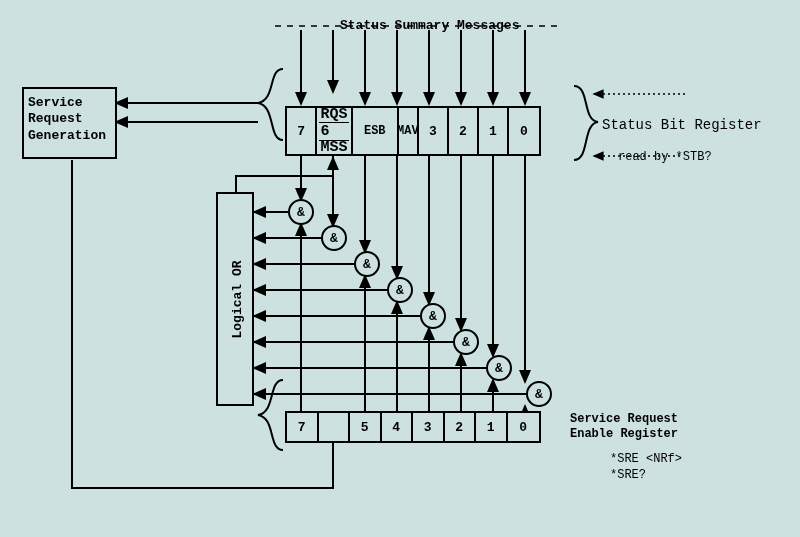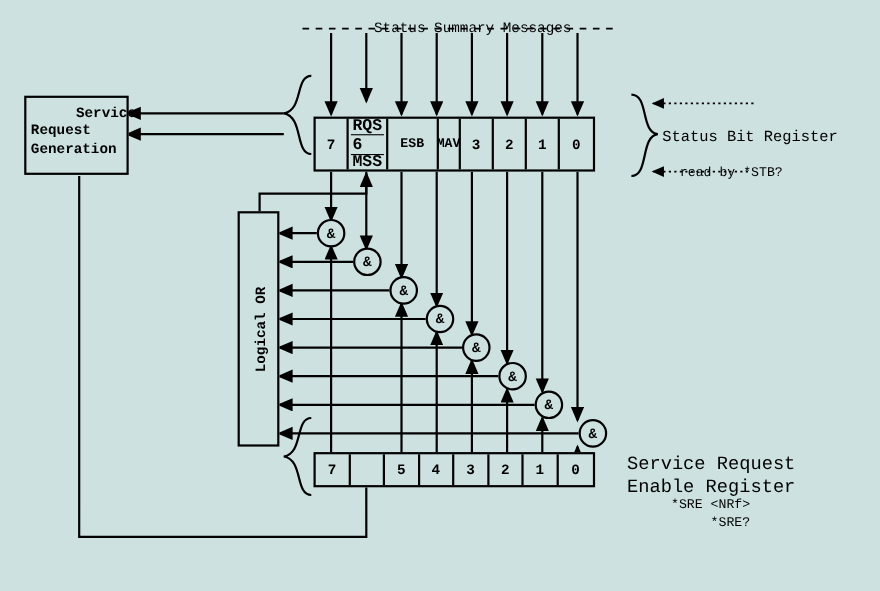--- a/index.html
+++ b/index.html
@@ -144,24 +144,24 @@
       <line x1="486" y1="368" x2="254" y2="368" marker-end="url(#ah)"></line>
       <line x1="526" y1="394" x2="254" y2="394" marker-end="url(#ah)"></line>
     </g>
 
     <g stroke="#000" stroke-width="2">
       <line x1="319" y1="413" x2="349" y2="441"></line>
       <line x1="349" y1="413" x2="319" y2="441"></line>
     </g>
   </svg>
 
-  <div class="text" style="left:340px;top:18px;font-weight:normal">Status Summary Messages</div>
+  <div class="text" style="left:340px;top:18px;font-weight:bold">Status Summary Messages</div>
 
   <div class="box" style="left:22px;top:87px;width:95px;height:72px;padding:6px 4px;text-align:left;font-weight:bold;line-height:1.25">
-    <span style="white-space:pre-line;margin-left:41px;">Service
+    <span style="white-space:pre-line;">Service
 Request
 Generation</span>
   </div>
 
   <div class="reg" style="left:285px;top:106px;width:256px;height:50px;">
     <div class="cell" style="width:32px">7</div>
     <div class="cell" style="width:38px;font-size:15px;line-height:1.1;white-space:pre-line;padding-top:2px">RQS
 6
 MSS</div>
     <div class="cell" style="width:49px;font-size:12px">ESB</div>
@@ -195,18 +195,18 @@
     <div class="cell" style="width:32px">7</div>
     <div class="cell" style="width:32px"></div>
     <div class="cell" style="width:32px">5</div>
     <div class="cell" style="width:32px">4</div>
     <div class="cell" style="width:32px">3</div>
     <div class="cell" style="width:32px">2</div>
     <div class="cell" style="width:32px">1</div>
     <div class="cell" style="width:32px">0</div>
   </div>
 
-  <div class="text" style="left:570px;top:412px;font-weight:normal;font-size:17px;white-space:pre-line;line-height:1.25">Service Request
+  <div class="text" style="left:570px;top:412px;font-weight:bold;font-size:12px;white-space:pre-line;line-height:1.25">Service Request
 Enable Register</div>
-  <div class="text" style="left:610px;top:452px;font-size:12px;white-space:pre-line;text-align:right;line-height:1.3">*SRE &lt;NRf&gt;
+  <div class="text" style="left:610px;top:452px;font-size:12px;white-space:pre-line;text-align:left;line-height:1.3">*SRE &lt;NRf&gt;
 *SRE?</div>
 
 </div>
 
 </body></html>

